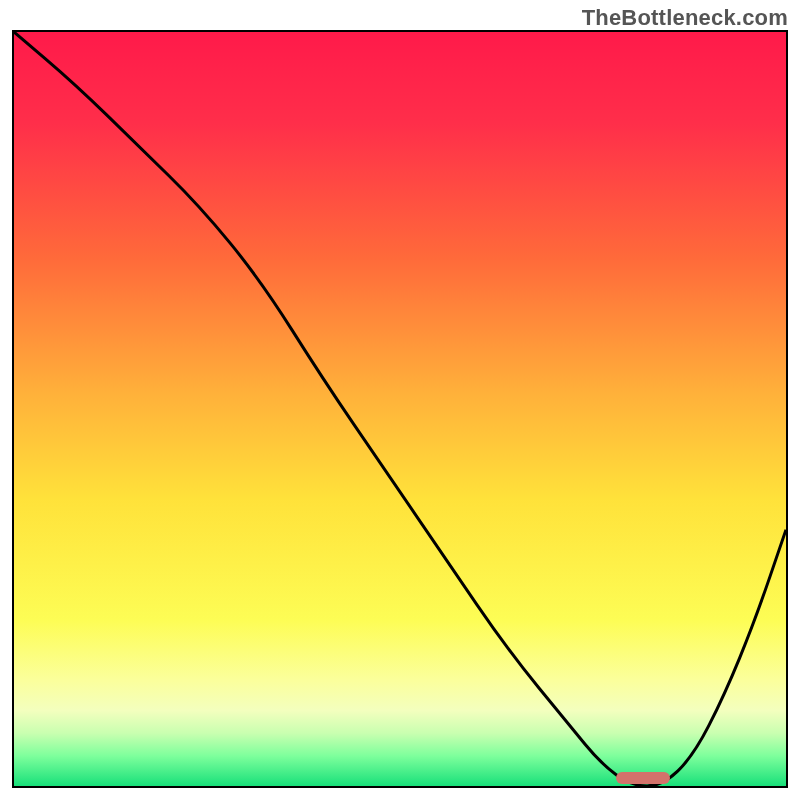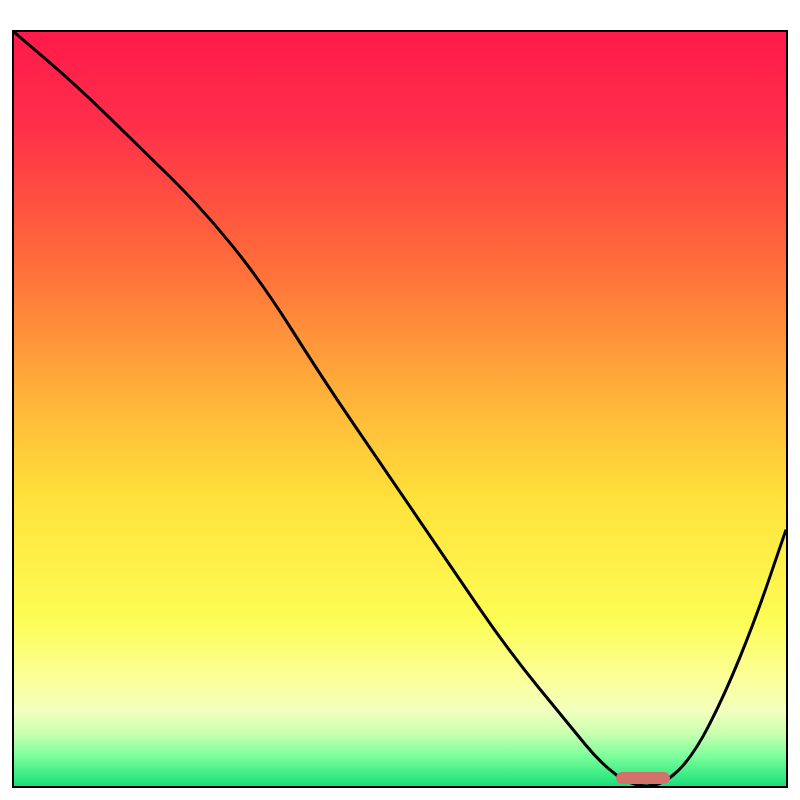--- a/index.html
+++ b/index.html
@@ -50,20 +50,21 @@
     position: absolute;
     height: 12px;
     border-radius: 6px;
     background: #d3726b;
   }
 </style>
 </head>
 <body>
 
 <div class="stage">
+  <div class="watermark">TheBottleneck.com</div>
 
   <div class="plot">
     <div class="gradient" id="gradient" style="background: linear-gradient(rgb(255, 26, 74) 0%, rgb(255, 46, 74) 12%, rgb(255, 106, 58) 30%, rgb(255, 177, 58) 48%, rgb(255, 226, 58) 62%, rgb(253, 253, 85) 78%, rgb(251, 255, 156) 86%, rgb(243, 255, 190) 90%, rgb(201, 255, 176) 93%, rgb(126, 255, 156) 96%, rgb(24, 224, 122) 100%);"></div>
 
     <svg class="curve" viewBox="0 0 772 754" preserveAspectRatio="none">
       <path id="curvePath" d="M 0 0 Q 0 0 30.88 26.389999999999986 Q 61.76 52.77999999999997 92.64 82.94 Q 123.52 113.10000000000002 154.4 143.26 Q 185.28 173.41999999999996 216.16 211.11999999999998 Q 247.04 248.82 277.92 297.83 Q 308.8 346.84 339.68 392.08 Q 370.56 437.32 401.44000000000005 482.55999999999995 Q 432.32000000000005 527.8 463.20000000000005 573.04 Q 494.08 618.28 524.96 655.98 Q 555.84 693.68 571.28 712.53 Q 586.72 731.38 602.1600000000001 742.69 Q 617.6 754 633.04 754 Q 648.48 754 663.9200000000001 738.9200000000001 Q 679.36 723.84 694.8 693.6800000000001 Q 710.24 663.52 725.6800000000001 625.8199999999999 Q 741.12 588.12 756.56 542.88 T 772 497.64 " fill="none" stroke-width="3" stroke="#000000"></path>
     </svg>
 
     <div class="marker" id="marker" style="left: 602.16px; width: 54.04px; bottom: 2px; background: rgb(211, 114, 107);"></div>
   </div>

